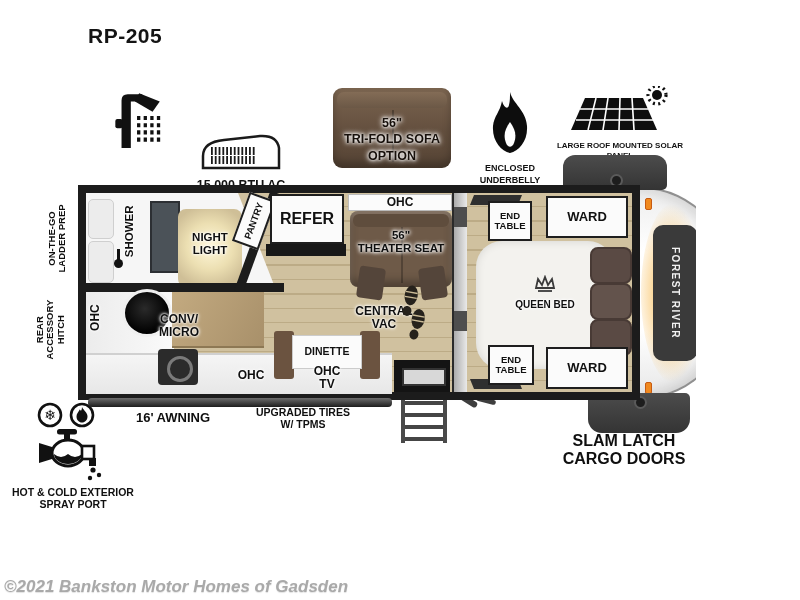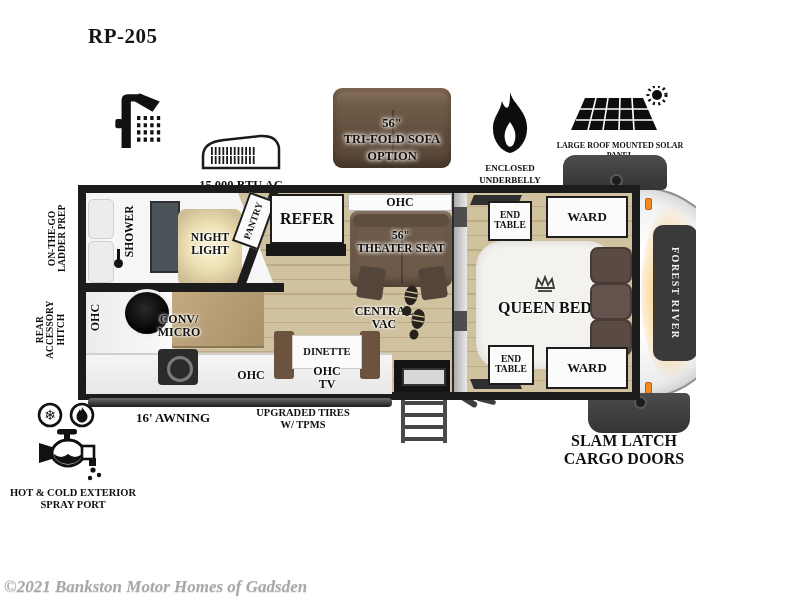--- a/index.html
+++ b/index.html
@@ -1,16 +1,16 @@
 <!DOCTYPE html>
 <html><head>
 <meta charset="utf-8">
 <style>
   html,body{margin:0;padding:0;background:#fff}
-  .stage{position:relative;width:696px;height:600px;background:#fff;font-family:Liberation Serif, serif;overflow:hidden}
+  .stage{position:relative;width:696px;height:600px;background:#fff;font-family:Liberation Sans, sans-serif;overflow:hidden}
   .abs{position:absolute}
   
   .lbl{position:absolute;font-weight:bold;color:#0f0f0f;text-align:center;white-space:pre-line;line-height:1.1;
        text-shadow:0 0 2px #fff,0 0 3px #fff,0 0 4px #fff}
   .v{transform:rotate(-90deg)}
   .whitebox{position:absolute;background:#fbfbfb;border:2px solid #1e1e1e;display:flex;align-items:center;justify-content:center;box-sizing:border-box}
   .boxlbl{font-weight:bold;color:#111;text-align:center;white-space:pre-line;line-height:1.05}
   .flabel{font-weight:bold;font-size:9px;line-height:1.3;white-space:pre-line;color:#111;text-align:center;margin-top:3px}
   
   .title{position:absolute;left:88px;top:24px;font-size:21px;font-weight:600;color:#141414;letter-spacing:.5px}
@@ -227,21 +227,21 @@
 TABLE</span>
     </div>
     <div class="whitebox" style="left:460px;top:3px;width:82px;height:42px">
       <span class="boxlbl" style="font-size:13px">WARD</span>
     </div>
     <div class="abs" style="left:390px;top:48px;width:138px;height:128px;background:#f3f2ee;border-radius:26px;box-shadow:inset 0 0 10px rgba(0,0,0,.12)">
       <svg class="abs" style="left:57px;top:34px" width="24" height="18" viewBox="0 0 24 18">
         <path d="M3 13 L5 4 L9 10 L12 2 L15 10 L19 4 L21 13 Z" fill="none" stroke="#3a3a3a" stroke-width="1.8"></path>
         <line x1="5" y1="16" x2="19" y2="16" stroke="#3a3a3a" stroke-width="1.8"></line>
       </svg>
-      <div class="lbl" style="left:0;top:58px;width:138px;font-size:16px">QUEEN BED</div>
+      <div class="lbl" style="left:0;top:58px;width:138px;font-size:10px">QUEEN BED</div>
     </div>
     <div class="abs" style="left:504px;top:54px;width:38px;height:33px;background:#5a4a44;border:2px solid #483a35;border-radius:8px"></div>
     <div class="abs" style="left:504px;top:90px;width:38px;height:33px;background:#63534c;border:2px solid #483a35;border-radius:8px"></div>
     <div class="abs" style="left:504px;top:126px;width:38px;height:33px;background:#5a4a44;border:2px solid #483a35;border-radius:8px"></div>
     <div class="whitebox" style="left:402px;top:152px;width:46px;height:40px">
       <span class="boxlbl" style="font-size:9.5px">END
 TABLE</span>
     </div>
     <div class="whitebox" style="left:460px;top:154px;width:82px;height:42px">
       <span class="boxlbl" style="font-size:13px">WARD</span>

